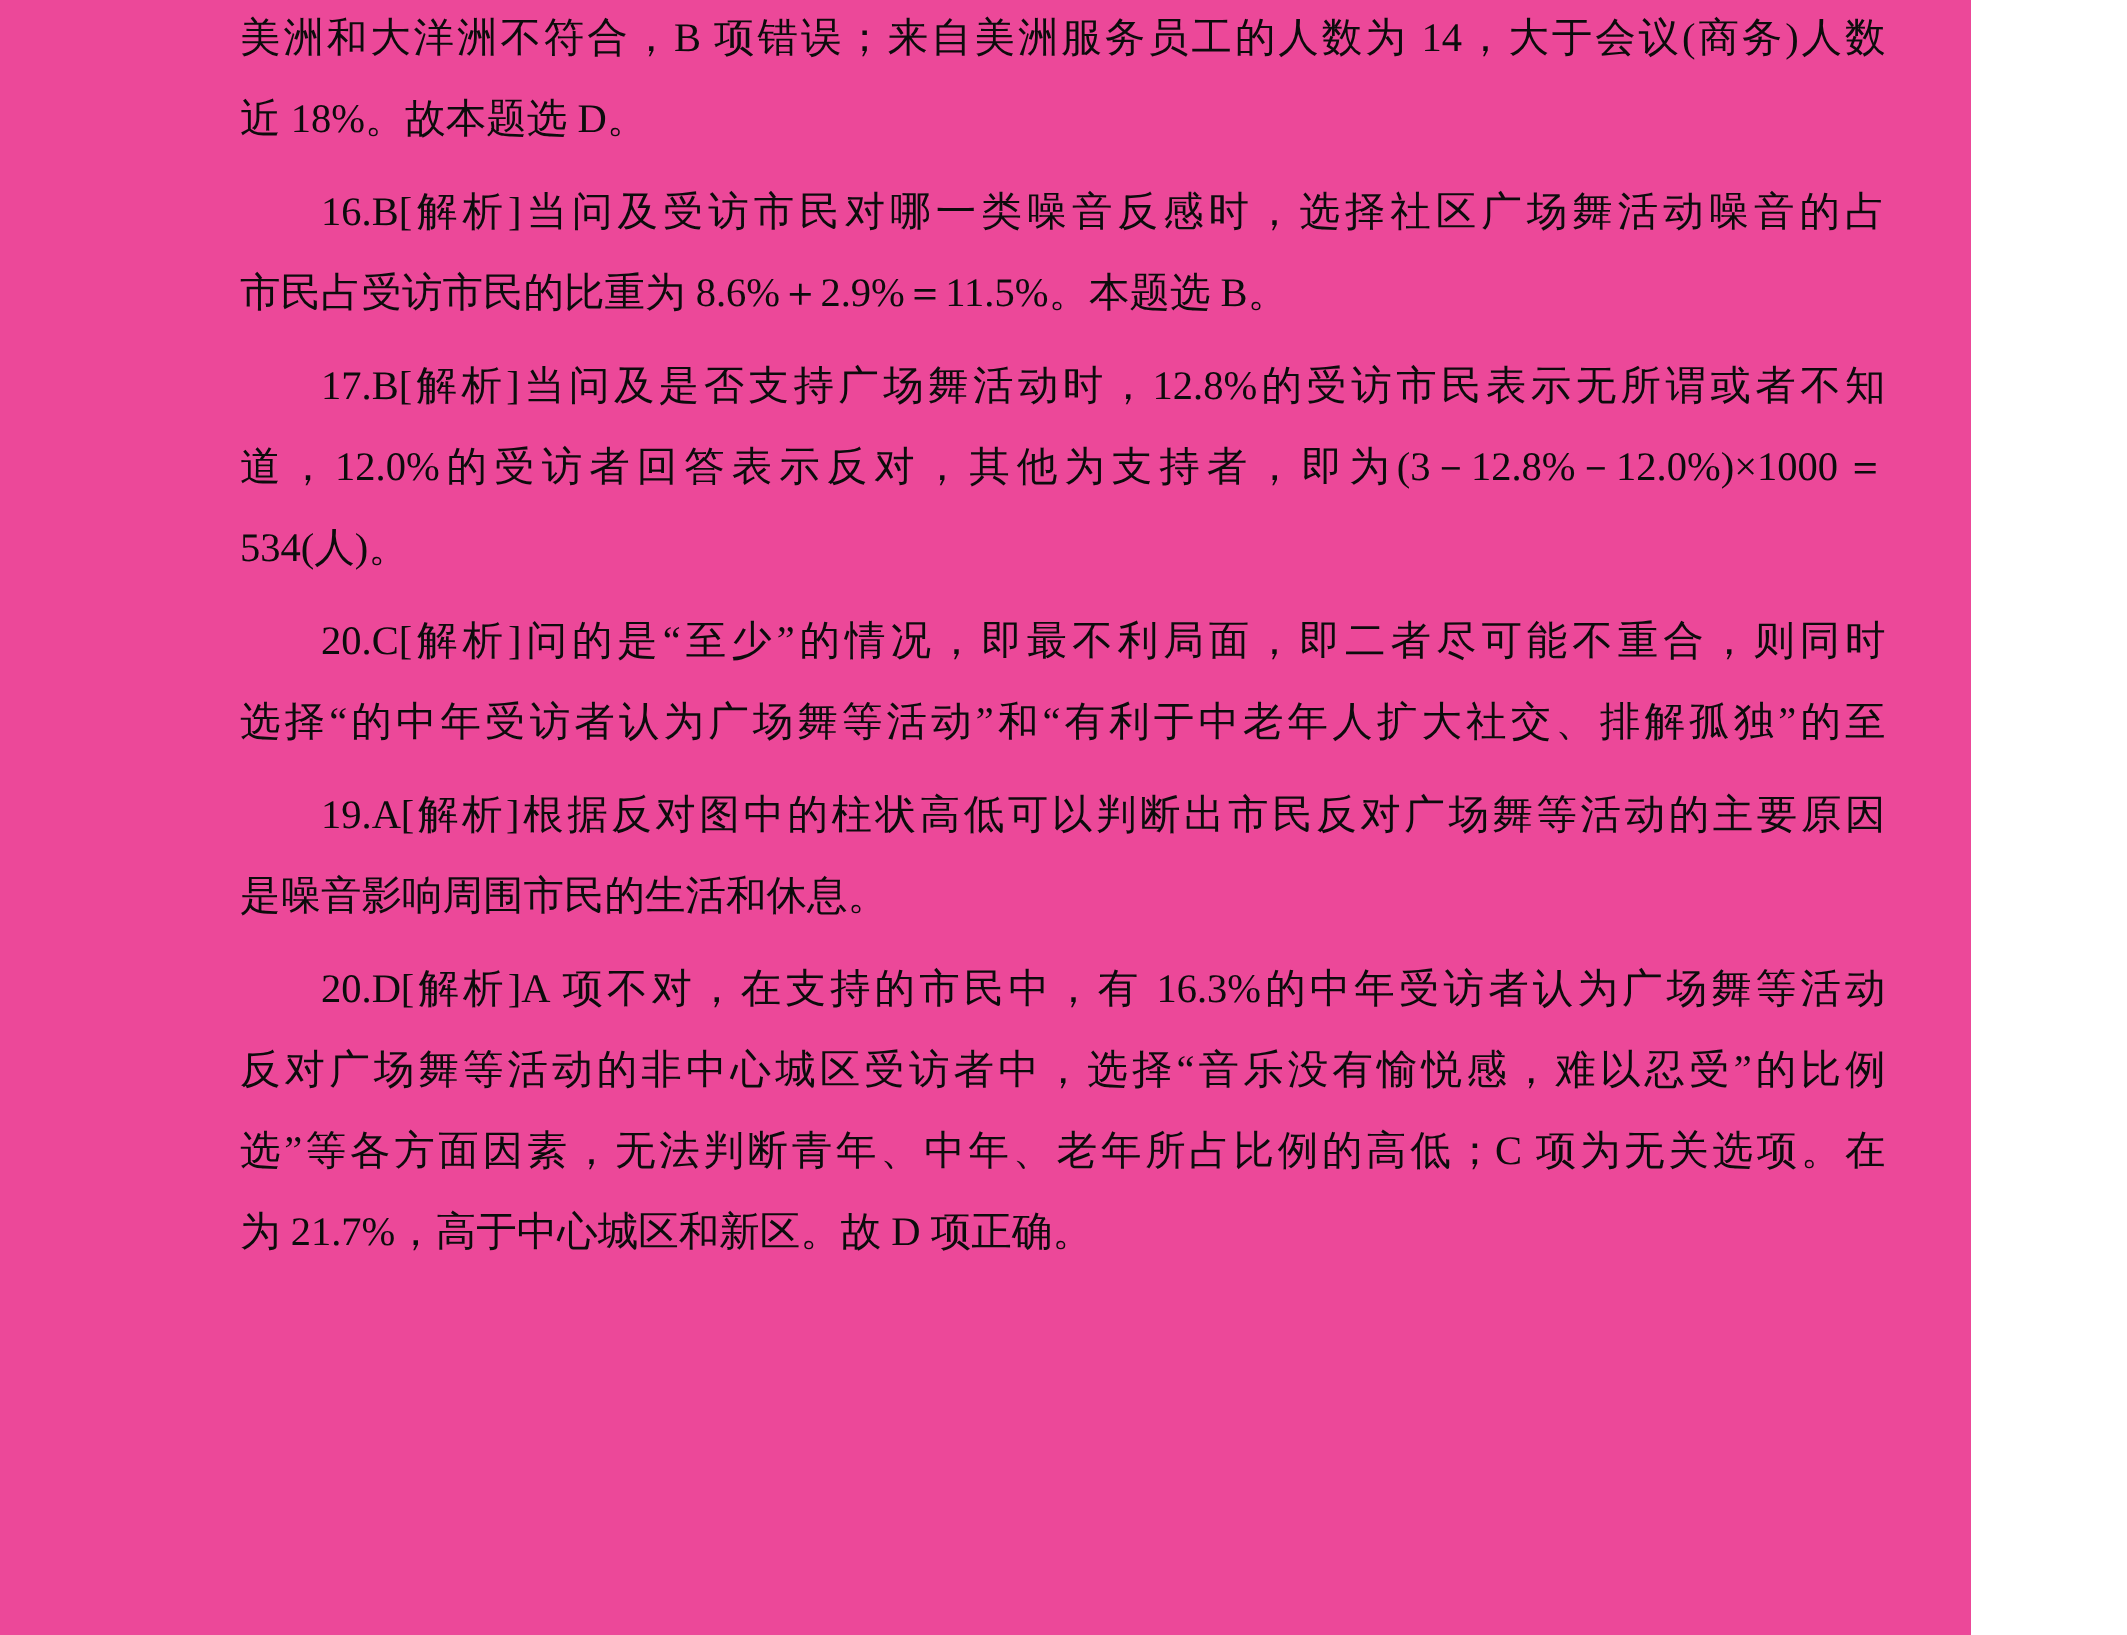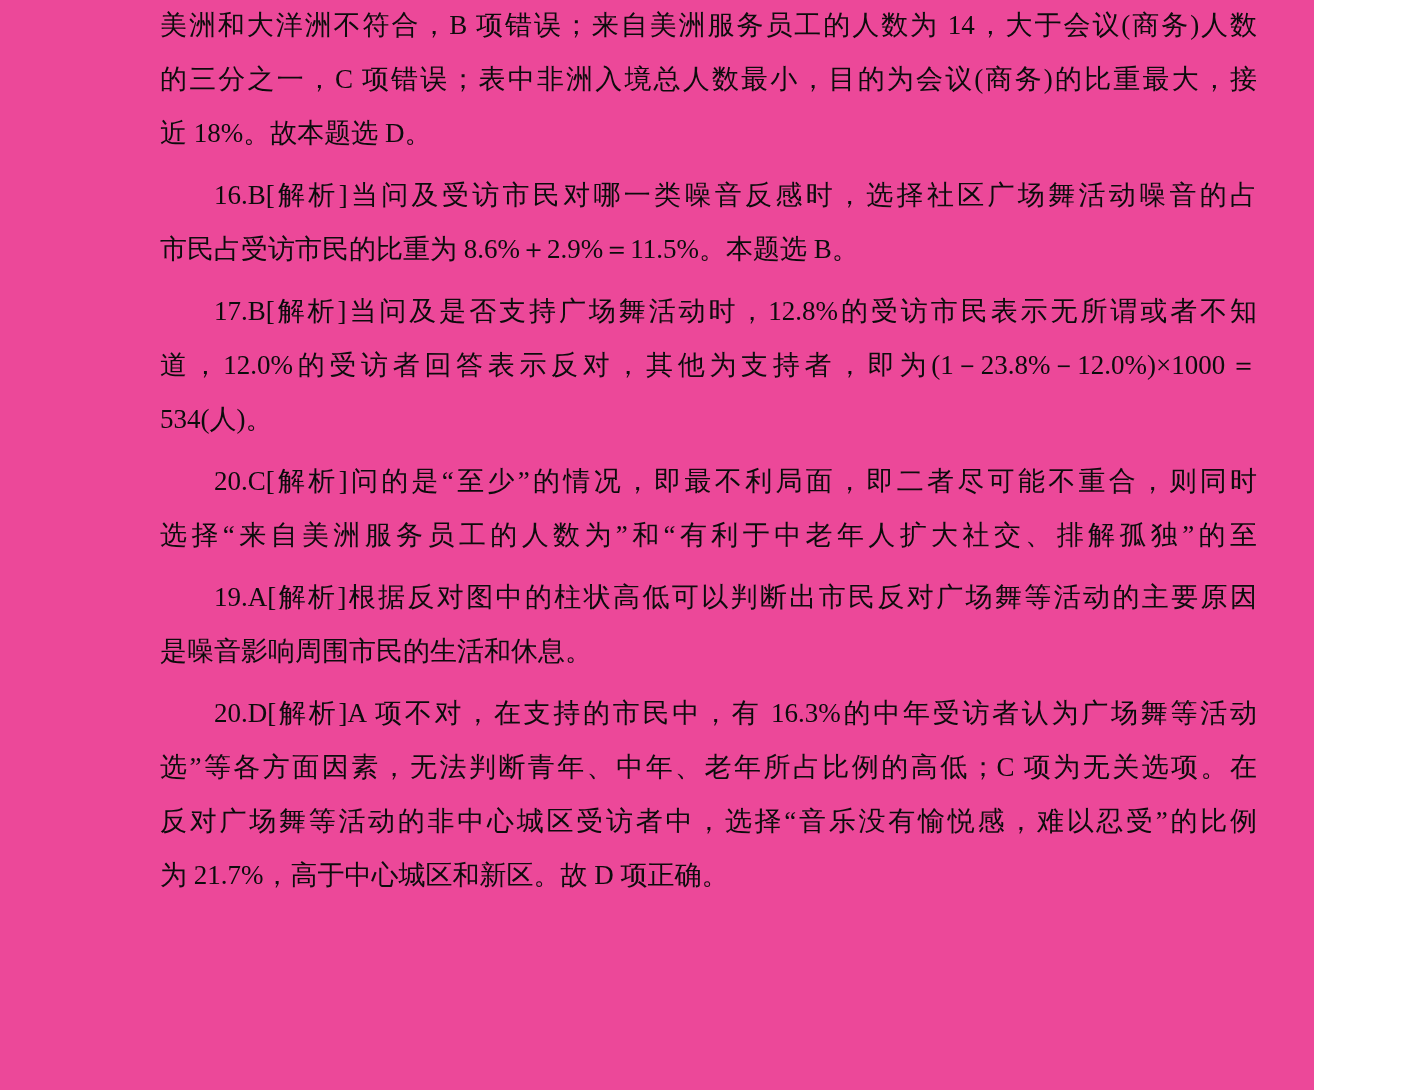--- a/index.html
+++ b/index.html
@@ -43,40 +43,39 @@
     font-family: "Liberation Sans", "DejaVu Sans", sans-serif;
   }
 </style>
 </head>
 <body>
 
 <div class="page">
   <div class="text-block" id="paragraphs-root">
       <div class="para">
         <div class="line"><span class="seg">美洲和大洋洲不符合，B 项错误；来自美洲服务员工的人数为 14，大于会议(商务)人数</span></div>
-        <div class="line"><span class="seg">的三分之一，C 项错误；表中非洲入境总人数最小，目的为会议(商务)的比重最大，接</span></div>
         <div class="line last"><span class="seg">近 18%。故本题选 D。</span></div>
       </div>
       <div class="para">
         <div class="line indent"><span class="seg">16.B[</span><span class="seg-bold">解析</span><span class="seg">]当问及受访市民对哪一类噪音反感时，选择社区广场舞活动噪音的占</span></div>
         <div class="line last"><span class="seg">市民占受访市民的比重为 8.6%＋2.9%＝11.5%。本题选 B。</span></div>
       </div>
       <div class="para">
         <div class="line indent"><span class="seg">17.B[</span><span class="seg-bold">解析</span><span class="seg">]当问及是否支持广场舞活动时，12.8%的受访市民表示无所谓或者不知</span></div>
-        <div class="line"><span class="seg">道，12.0%的受访者回答表示反对，其他为支持者，即为(1－23.8%－12.0%)×1000＝</span></div>
+        <div class="line"><span class="seg">道，12.0%的受访者回答表示反对，其他为支持者，即为(3－12.8%－12.0%)×1000＝</span></div>
         <div class="line last"><span class="seg">534(人)。</span></div>
       </div>
       <div class="para">
         <div class="line indent"><span class="seg">20.C[</span><span class="seg-bold">解析</span><span class="seg">]问的是“至少”的情况，即最不利局面，即二者尽可能不重合，则同时</span></div>
-        <div class="line"><span class="seg">选择“来自美洲服务员工的人数为”和“有利于中老年人扩大社交、排解孤独”的至</span></div>
+        <div class="line"><span class="seg">选择“的中年受访者认为广场舞等活动”和“有利于中老年人扩大社交、排解孤独”的至</span></div>
       </div>
       <div class="para">
         <div class="line indent"><span class="seg">19.A[</span><span class="seg-bold">解析</span><span class="seg">]根据反对图中的柱状高低可以判断出市民反对广场舞等活动的主要原因</span></div>
         <div class="line last"><span class="seg">是噪音影响周围市民的生活和休息。</span></div>
       </div>
       <div class="para">
         <div class="line indent"><span class="seg">20.D[</span><span class="seg-bold">解析</span><span class="seg">]A 项不对，在支持的市民中，有 16.3%的中年受访者认为广场舞等活动</span></div>
+        <div class="line"><span class="seg">反对广场舞等活动的非中心城区受访者中，选择“音乐没有愉悦感，难以忍受”的比例</span></div>
         <div class="line"><span class="seg">选”等各方面因素，无法判断青年、中年、老年所占比例的高低；C 项为无关选项。在</span></div>
-        <div class="line"><span class="seg">反对广场舞等活动的非中心城区受访者中，选择“音乐没有愉悦感，难以忍受”的比例</span></div>
         <div class="line last"><span class="seg">为 21.7%，高于中心城区和新区。故 D 项正确。</span></div>
       </div>
     </div>
 </div>
 
 </body></html>

